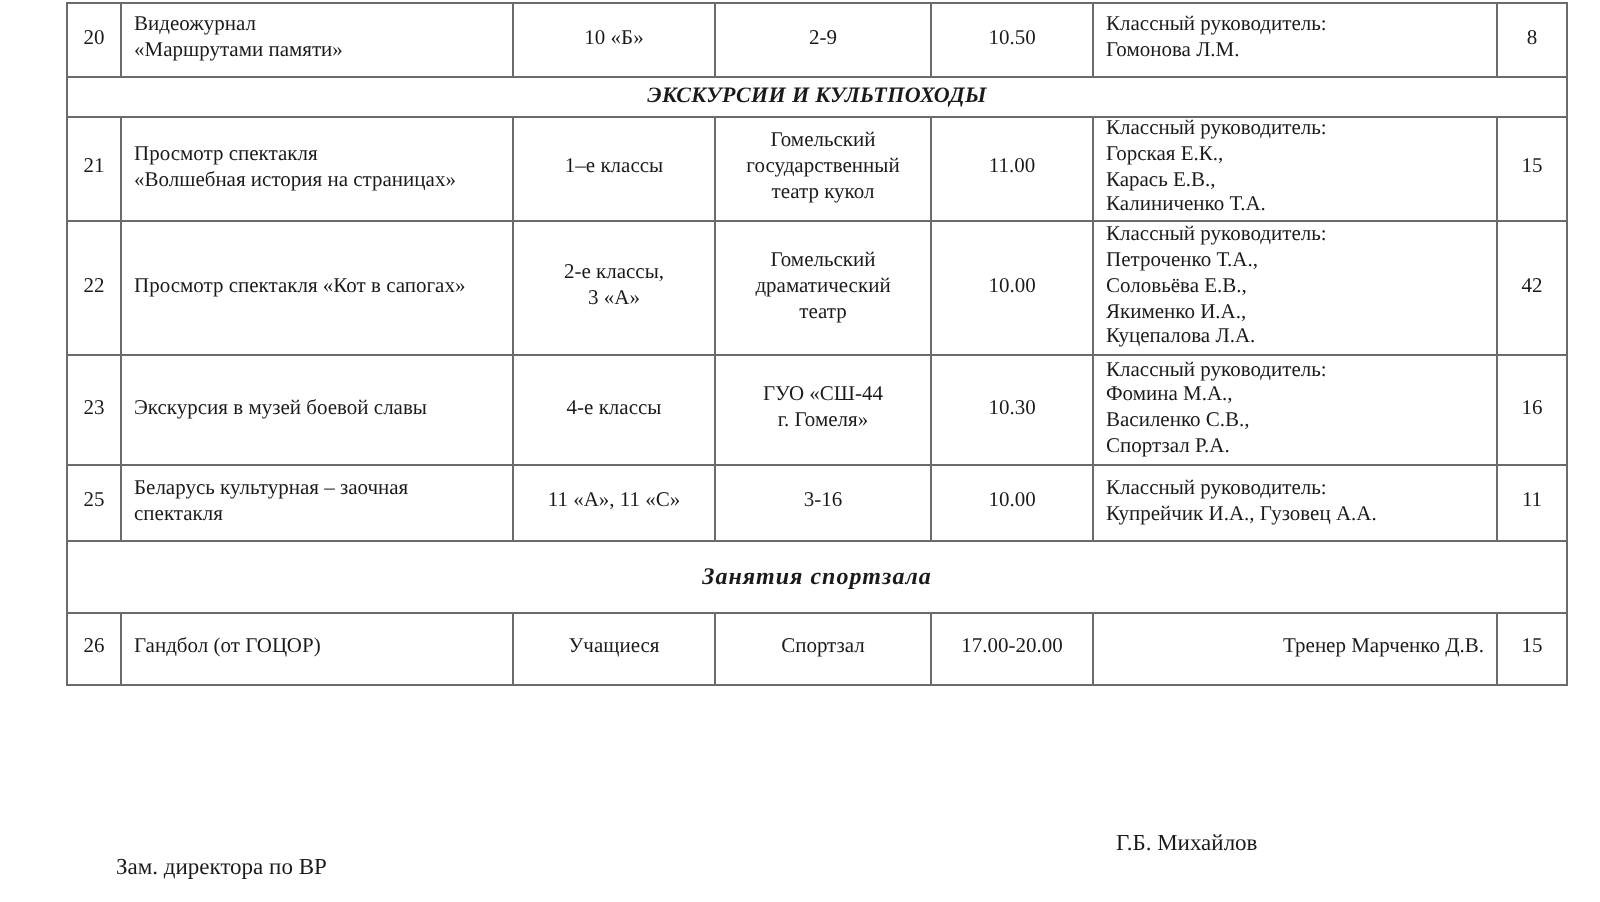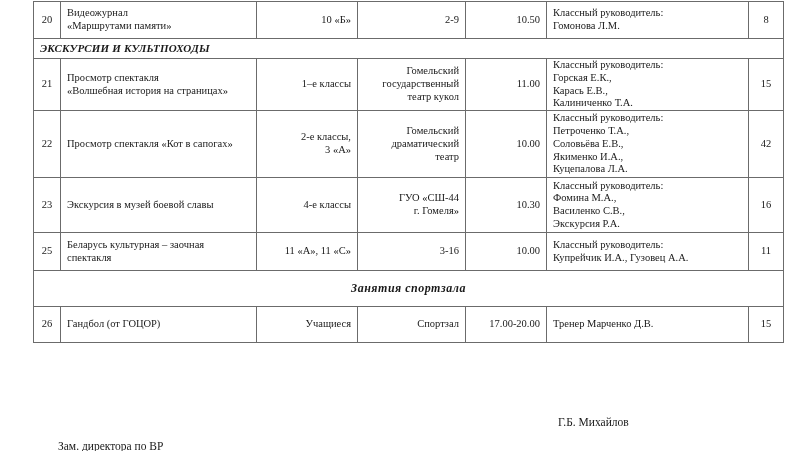--- a/index.html
+++ b/index.html
@@ -3,32 +3,32 @@
 <meta charset="utf-8">
 <style>
   html, body { margin:0; padding:0; background:#ffffff; }
   body { width:800px; height:451px; overflow:hidden; position:relative;
          font-family:"Liberation Serif", serif; color:#1a1a1a; font-size:10.5px; }
   table.plan { position:absolute; left:33px; top:1px; width:750px;
                border-collapse:collapse; table-layout:fixed; }
   table.plan td { border:1px solid #6b6b6b; padding:0 6px; vertical-align:middle;
                   line-height:12.8px; }
   td.num { text-align:center; padding:0; }
-  td.center { text-align:right; }
+  td.center { text-align:center; }
   td.left { text-align:left; }
   td.resp { text-align:left; padding-left:5px;margin-left:14px; }
   td.count { text-align:center; padding:0; }
-  tr.section td { font-weight:bold; font-style:italic;
+  tr.section td { text-align:center; font-weight:bold; font-style:italic;
                   font-size:11px; letter-spacing:0.2px; }
   tr.section-big td { text-align:center; font-weight:bold; font-style:italic;
                       font-size:12px; letter-spacing:0.5px; }
   .line { display:block; }
-  .sig-left { position:absolute; left:58px; top:440px; font-size:11.5px;text-align:right; }
+  .sig-left { position:absolute; left:58px; top:428px; font-size:11.5px;text-align:right; }
   .sig-right { position:absolute; left:558px; top:416px; font-size:11.5px; }
-  td.top { vertical-align:top; padding-top:4px; }
+  td.top { vertical-align:top; padding-top:4px;text-align:right; }
 </style>
 </head>
 <body>
 
 <table class="plan">
   <colgroup>
     <col style="width:27px">
     <col style="width:196px">
     <col style="width:101px">
     <col style="width:108px">
@@ -109,21 +109,21 @@
       <td class="center">4-е классы</td>
       <td class="center">
         <span class="line">ГУО «СШ-44</span>
         <span class="line">г. Гомеля»</span>
       </td>
       <td class="center">10.30</td>
       <td class="resp">
         <span class="line">Классный руководитель:</span>
         <span class="line">Фомина М.А.,</span>
         <span class="line">Василенко С.В.,</span>
-        <span class="line">Экскурсия Р.А.</span>
+        <span class="line">Спортзал Р.А.</span>
       </td>
       <td class="count">16</td>
     </tr>
 
 
 
     <tr style="height:38px">
       <td class="num">25</td>
       <td class="left">
         <span class="line">Беларусь культурная – заочная</span>

